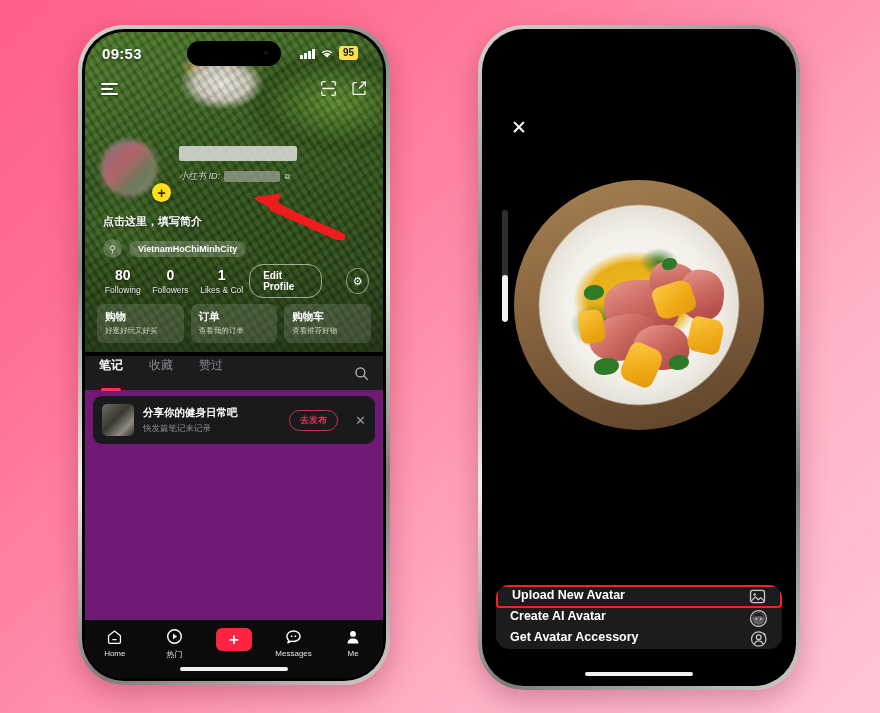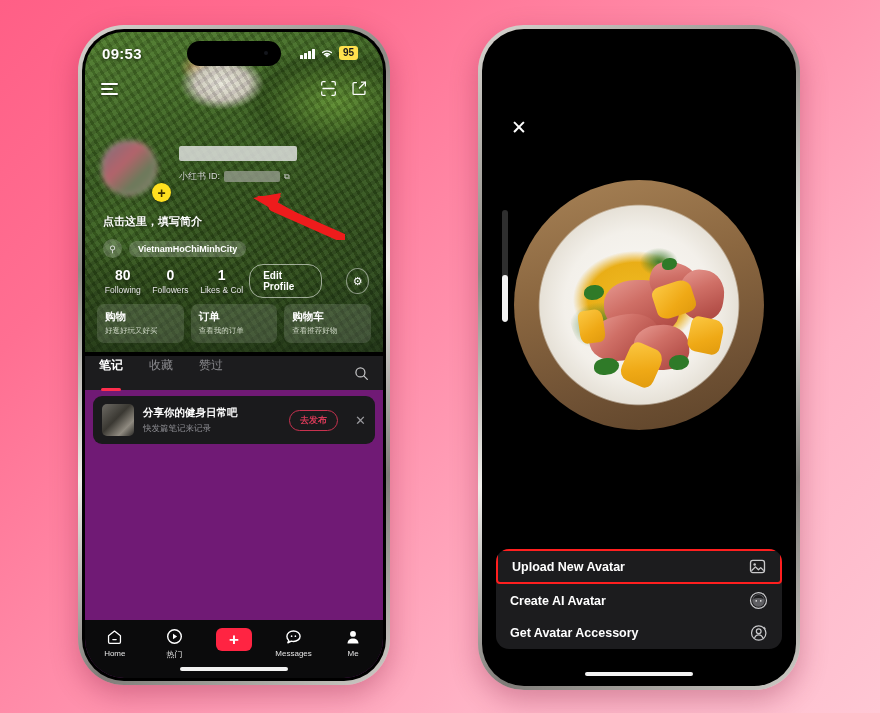--- a/index.html
+++ b/index.html
@@ -73,21 +73,21 @@
   .avatar{ position:relative; width:56px; height:56px; border-radius:50%; overflow:hidden;
     background:linear-gradient(135deg,#7e6f7a,#b4636b 40%,#6b7a5a 70%,#8a7d6b);
     filter:blur(2.5px); border:2px solid rgba(255,255,255,.22); }
   .avatar-wrap{ position:relative; width:60px; height:60px; }
   .plus-badge{ position:absolute; right:-10px; bottom:-2px; width:19px; height:19px; border-radius:50%;
     background:#ffe01f; display:flex; align-items:center; justify-content:center;
     font-size:14px; font-weight:bold; color:#3a3000; line-height:1; z-index:28;
     box-shadow:0 1px 4px rgba(0,0,0,.45); }
   .name-block{ margin-left:18px; padding-top:6px; }
   .name-redact{ width:118px; height:15px; background:rgba(228,228,228,.82); border-radius:2px; }
-  .id-line{ margin-top:9px; display:flex; align-items:center; gap:4px; }
+  .id-line{ margin-top:9px; display:flex; align-items:center; gap:4px;font-style:italic; }
   .id-text{ color:#d8d8d8; font-size:9px; text-shadow:0 1px 2px rgba(0,0,0,.6); }
   .id-redact{ width:56px; height:11px; background:rgba(150,156,142,.78); border-radius:2px; }
   .copy-ic{ font-size:8px; color:#cfcfcf; }
 
   .bio{ position:absolute; top:182px; left:18px; z-index:25; color:#fff; font-size:11px;
     font-weight:bold; text-shadow:0 1px 3px rgba(0,0,0,.65); }
   .tag-row{ position:absolute; top:207px; left:18px; z-index:25; display:flex; align-items:center; gap:7px; }
   .tag-circle{ width:19px; height:19px; border-radius:50%; background:rgba(255,255,255,.20);
     display:flex; align-items:center; justify-content:center; font-size:9px; color:#e8e8e8; }
   .tag-pill{ background:rgba(255,255,255,.20); color:#fff; font-size:9px; font-weight:bold;
@@ -161,21 +161,21 @@
   .mango{ position:absolute; border-radius:22% 30% 24% 28%;
     background:linear-gradient(150deg,#fcc944,#efa916 60%,#e09a0d); }
   .mint{ position:absolute; border-radius:55% 45% 60% 40%; background:#2f7a28; }
   .zoom-slider{ position:absolute; left:17px; top:178px; width:6px; height:112px;
     border-radius:4px; background:#2e2e2e; overflow:hidden; z-index:15; }
   .zoom-slider i{ position:absolute; left:0; right:0; bottom:0; height:42%;
     background:#f2f2f2; border-radius:4px; }
 
   .sheet{ position:absolute; left:11px; right:11px; bottom:34px; background:#1c1c1e;
     border-radius:13px; overflow:hidden; z-index:18; }
-  .m-item{ display:flex; align-items:center; padding:7px 14px; position:relative; }
+  .m-item{ display:flex; align-items:flex-start; padding:1px 14px; position:relative; }
   .m-item .label{ color:#fff; font-size:12.5px; font-weight:bold; }
   .m-item .ic{ margin-left:auto; color:#c9c9cb; display:flex; align-items:center; }
   .m-item.highlight{ border:2.5px solid #ff1f1f; border-radius:4px; }
 
   svg{ display:block; }
 </style>
 </head>
 <body>
 
 <div class="phone" id="phone-left">

